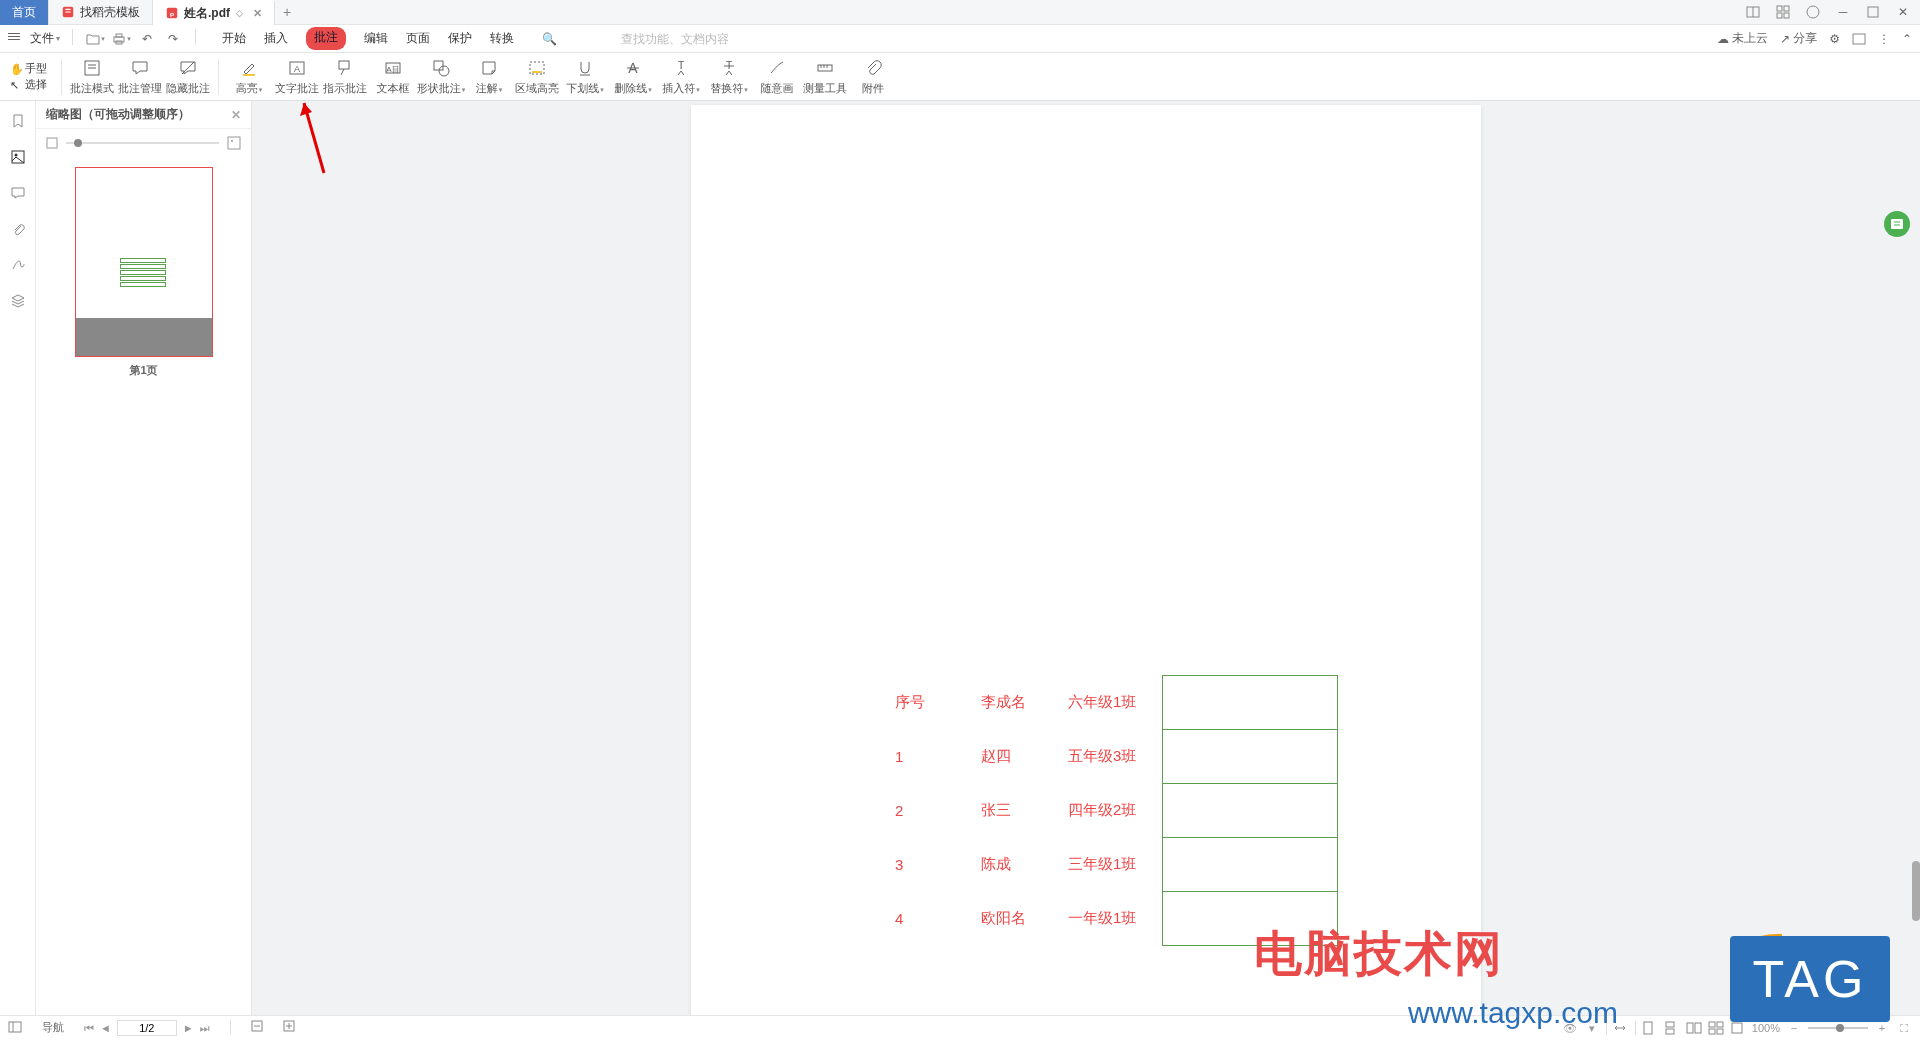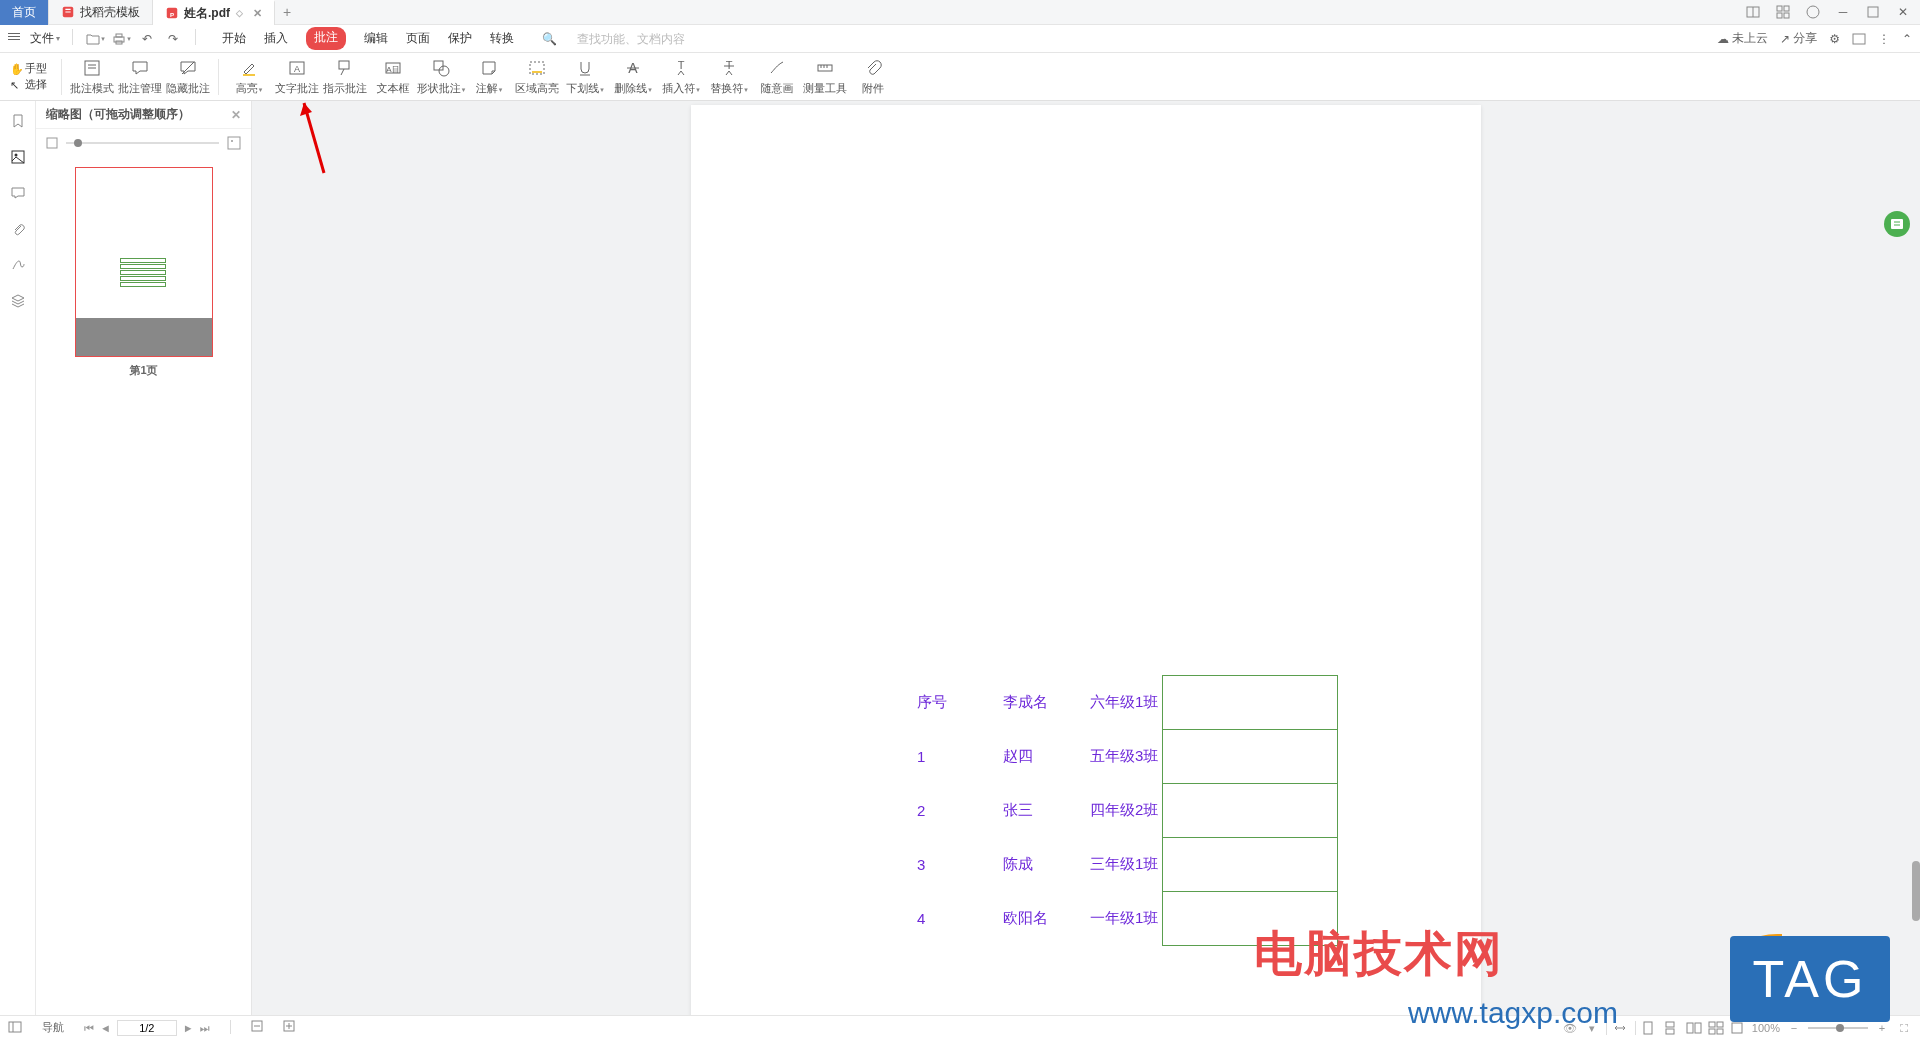--- a/index.html
+++ b/index.html
@@ -14,23 +14,23 @@
 .titlebar-right{margin-left:auto;display:flex;align-items:center;gap:8px;padding-right:6px;}
 .win-btn{width:22px;height:22px;display:flex;align-items:center;justify-content:center;color:#666;cursor:pointer;}
 .menubar{height:28px;background:#fff;display:flex;align-items:center;padding:0 8px;border-bottom:1px solid #e5e5e5;font-size:12px;}
 .menu-left{display:flex;gap:6px;}
 .hamburger{width:16px;height:16px;display:flex;flex-direction:column;justify-content:center;gap:2px;}
 .hamburger span{height:1px;background:#666;width:12px;}
 .menu-file{display:flex;align-items:center;gap:2px;cursor:pointer;}
 .menu-folder-btn{width:20px;height:20px;display:flex;align-items:center;justify-content:center;color:#666;cursor:pointer;}
 .menu-tabs{display:flex;gap:18px;margin-left:20px;}
 .menu-tab{cursor:pointer;padding:3px 0;}
-.menu-tab.active{background:#e94b4b;color:#ffffff;padding:2px 8px;border-radius:9px;}
+.menu-tab.active{background:#e94b4b;color:#0f172a;padding:2px 8px;border-radius:9px;}
 .search-wrap{margin-left:28px;display:flex;align-items:center;color:#aaa;}
-.search-wrap input{border:none;outline:none;font-size:12px;width:160px;margin-left:20px;color:#333;}
+.search-wrap input{border:none;outline:none;font-size:12px;width:160px;margin-left:12px;color:#333;text-align:right;}
 .search-wrap input::placeholder{color:#bbb;}
 .menubar-right{margin-left:auto;display:flex;align-items:center;gap:12px;color:#666;}
 .menubar-right span{cursor:pointer;display:flex;align-items:center;gap:3px;}
 .ribbon{height:48px;background:#fff;display:flex;align-items:center;padding:0 10px;border-bottom:1px solid #e0e0e0;}
 .cursor-group{display:flex;flex-direction:column;gap:1px;margin-right:8px;}
 .cursor-item{font-size:11px;display:flex;align-items:center;gap:3px;cursor:pointer;}
 .cursor-item .icon{width:12px;height:12px;display:inline-block;}
 .ribbon-group{display:flex;gap:0;}
 .ribbon-btn{display:flex;flex-direction:column;align-items:center;justify-content:center;width:48px;cursor:pointer;position:relative;}
 .ribbon-btn .r-icon{height:22px;display:flex;align-items:center;justify-content:center;color:#666;font-size:18px;}
@@ -50,21 +50,21 @@
 .thumb-list{flex:1;overflow:auto;padding:10px 0;display:flex;flex-direction:column;align-items:center;gap:12px;}
 .thumb-item{width:138px;display:flex;flex-direction:column;align-items:center;}
 .thumb-preview{width:138px;height:190px;background:#fff;border:1px solid #ddd;position:relative;}
 .thumb-item.selected .thumb-preview{border:1px solid #e94b4b;}
 .thumb-preview .mini-content{position:absolute;top:90px;left:44px;width:46px;}
 .thumb-preview .mini-row{height:5px;border:1px solid #5a9e4e;margin-bottom:1px;background:#fff;}
 .thumb-preview .overflow-bar{position:absolute;bottom:0;left:0;right:0;height:38px;background:#888;}
 .thumb-label{font-size:11px;color:#666;margin-top:6px;}
 .doc-area{flex:1;background:#f1f2f3;position:relative;overflow:hidden;}
 .page{position:absolute;top:4px;left:50%;transform:translateX(-50%);width:790px;height:1020px;background:#fff;box-shadow:0 1px 4px rgba(0,0,0,0.1);}
-.page-table{position:absolute;top:570px;left:226px;font-size:15px;color:#6d28d9;font-family:"SimSun",serif;}
+.page-table{position:absolute;top:570px;left:204px;font-size:15px;color:#ef4444;font-family:"SimSun",serif;}
 .page-table .col-seq{display:inline-block;width:86px;}
 .page-table .col-name{display:inline-block;width:87px;position:relative;}
 .page-table .col-class{display:inline-block;width:88px;}
 .page-table .trow{height:54px;display:flex;align-items:center;}
 .vline-l{position:absolute;top:570px;left:471px;width:1px;height:270px;background:#5a9e4e;}
 .vline-r{position:absolute;top:570px;left:646px;width:1px;height:270px;background:#5a9e4e;}
 .hline{position:absolute;left:471px;width:175px;height:1px;background:#5a9e4e;}
 .arrow{position:absolute;top:100px;left:296px;pointer-events:none;}
 .arrow svg{width:36px;height:80px;}
 .floating-badge{position:absolute;top:110px;right:10px;width:26px;height:26px;border-radius:50%;background:#4caf50;color:#fff;display:flex;align-items:center;justify-content:center;font-size:14px;cursor:pointer;}

